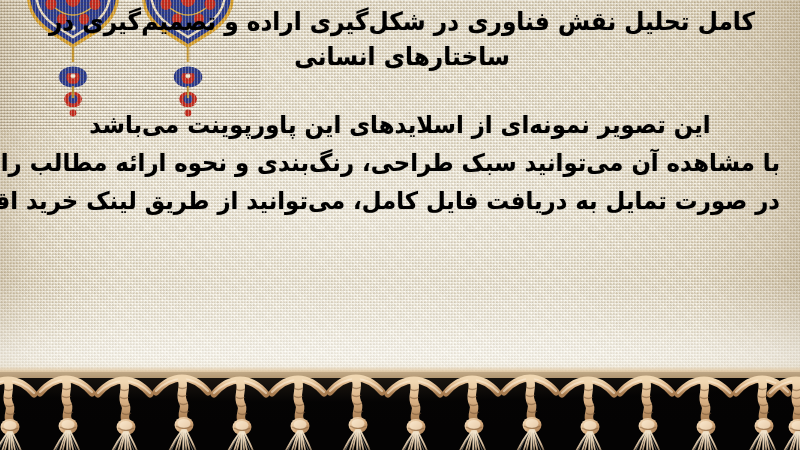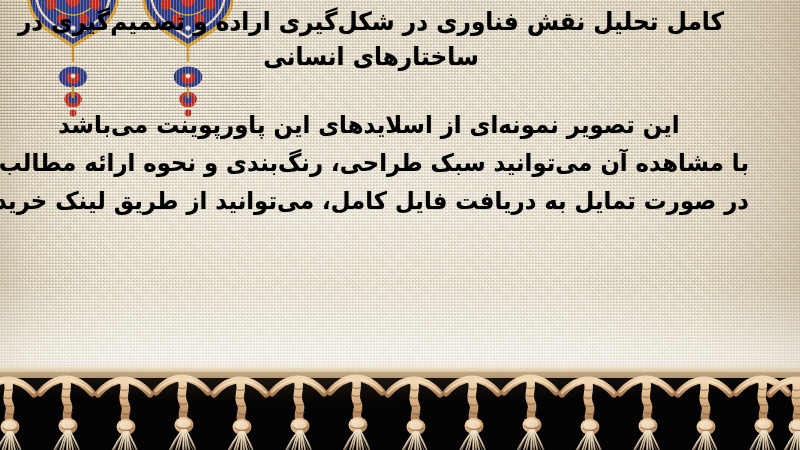--- a/index.html
+++ b/index.html
@@ -94,23 +94,22 @@
     left: 0; top: 0;
     width: 260px;
     height: 130px;
     pointer-events: none;
   }
 
   
   .text-layer {
     position: absolute;
     left: 0; top: 0;
-    width: 728px;
+    width: 800px;
     height: 376px;
-    margin-left: 41px;
   }
   .slide-title {
     position: absolute;
     right: 8px;
     top: 4px;
     width: 780px;
     text-align: center;
     color: #000000;
     font-family: "DejaVu Sans", sans-serif;
     font-size: 25px;

